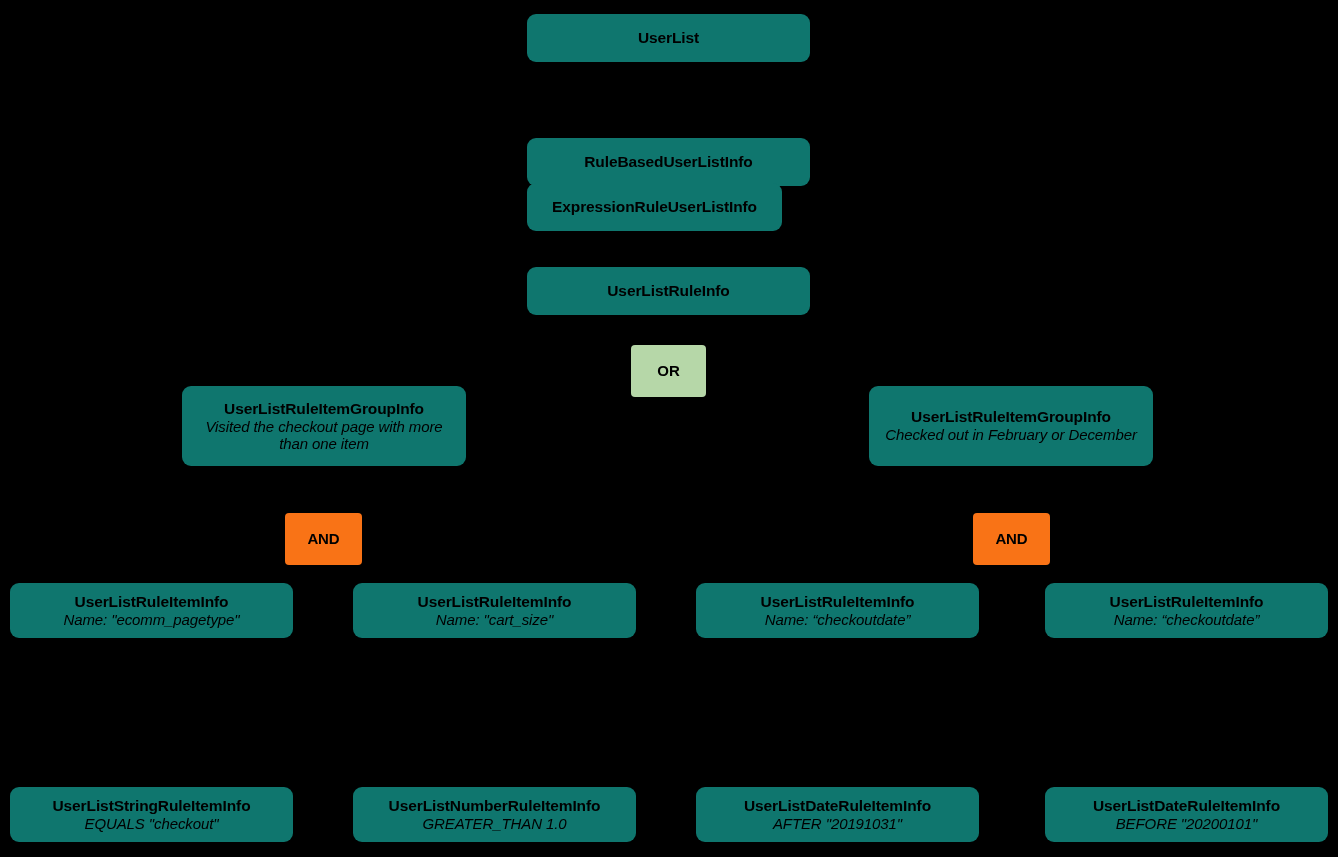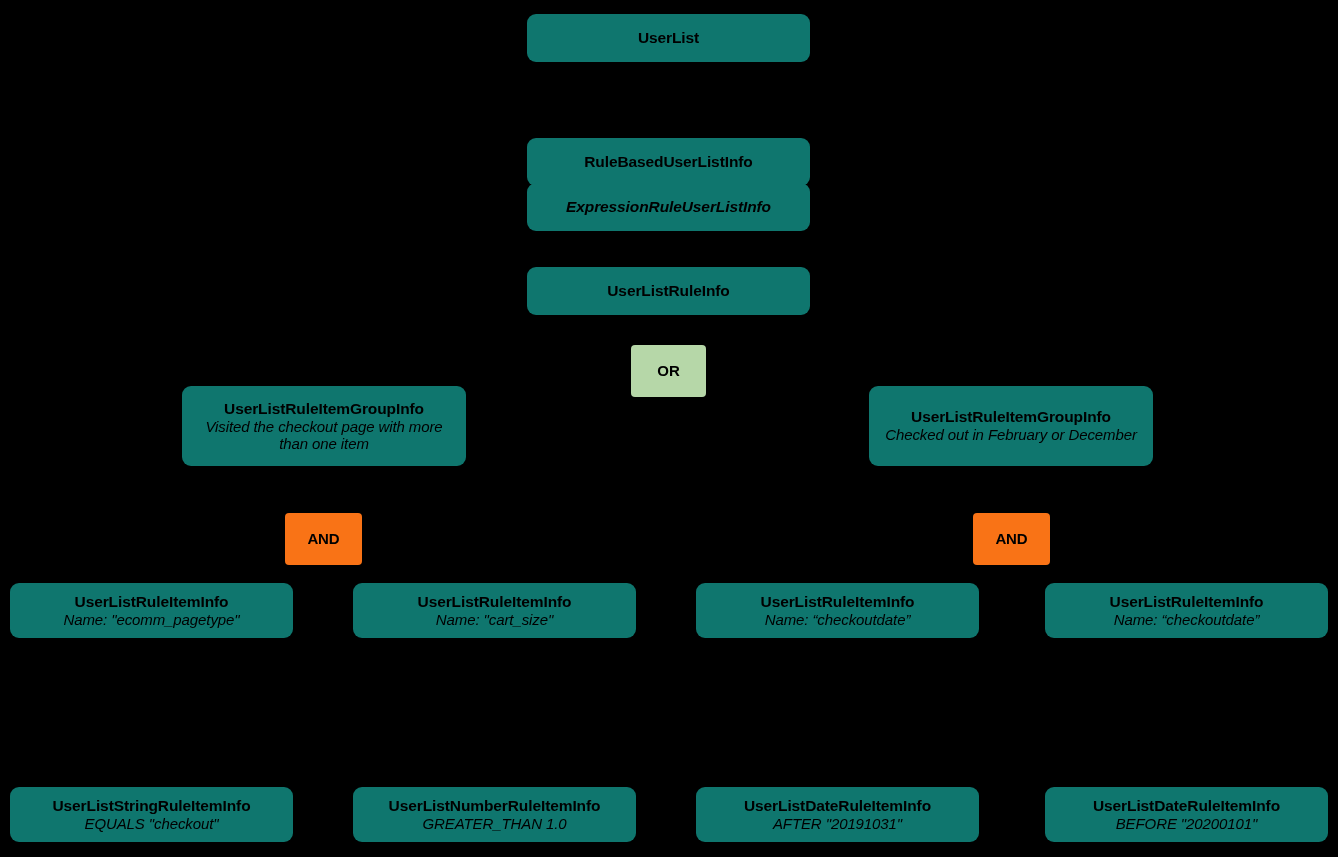--- a/index.html
+++ b/index.html
@@ -105,21 +105,21 @@
       <path d="M 837.5 638 C 837.5 712.5, 837.5 712.5, 837.5 787" fill="none" stroke="#000000" stroke-width="2" marker-end="url(#arrow)"></path>
       <path d="M 1186.5 638 C 1186.5 712.5, 1186.5 712.5, 1186.5 787" fill="none" stroke="#000000" stroke-width="2" marker-end="url(#arrow)"></path>
     </svg>
   <div id="node-layer">
       <div class="node rounded" style="left: 527px; top: 14px; width: 283px; height: 48px;">
         <div class="title">UserList</div>
       </div>
       <div class="node rounded" style="left: 527px; top: 98px; width: 283px; height: 48px; margin-top: 40px;">
         <div class="title">RuleBasedUserListInfo</div>
       </div>
-      <div class="node rounded" style="left: 527px; top: 183px; width: 283px; height: 48px; font-style: italic;">
+      <div class="node rounded" style="left: 527px; top: 183px; width: 255px; height: 48px;">
         <div class="title">ExpressionRuleUserListInfo</div>
       </div>
       <div class="node rounded" style="left: 527px; top: 267px; width: 283px; height: 48px;">
         <div class="title">UserListRuleInfo</div>
       </div>
       <div class="node square op op-or" style="left: 631px; top: 345px; width: 75px; height: 52px;">
         <div class="title">OR</div>
       </div>
       <div class="node rounded" style="left: 182px; top: 386px; width: 284px; height: 80px;">
         <div class="title">UserListRuleItemGroupInfo</div>

